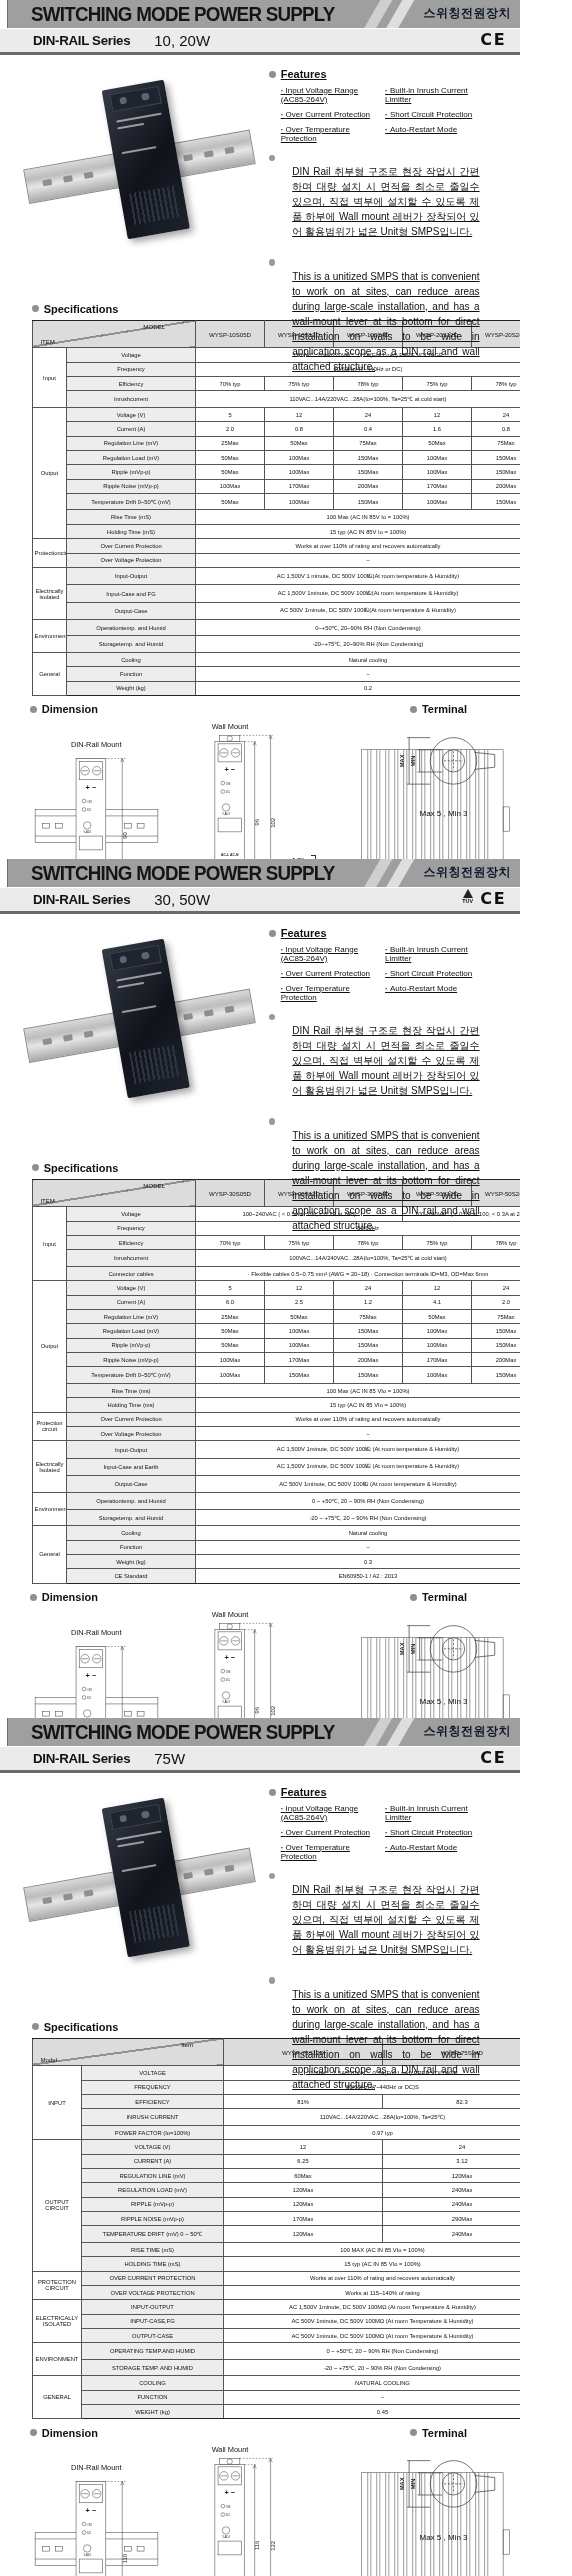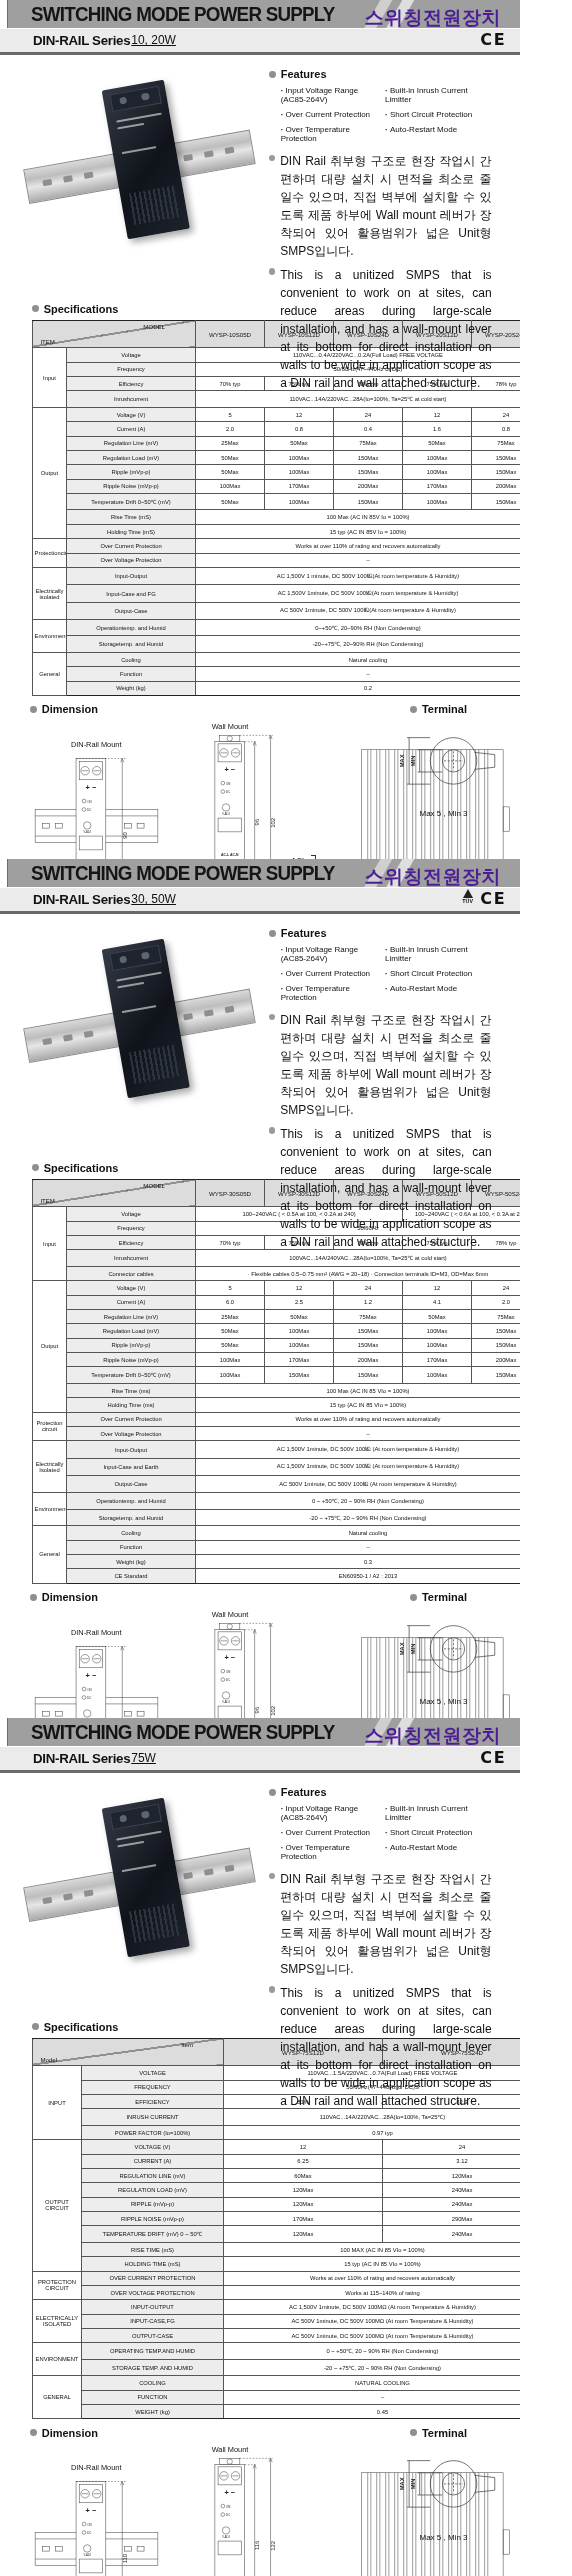--- a/index.html
+++ b/index.html
@@ -5,49 +5,49 @@
   html,body{margin:0;padding:0;background:#fff;}
   body{width:572px;font-family:"Liberation Sans",sans-serif;color:#111;}
   .sheet{width:520px;height:859px;overflow:hidden;position:relative;background:#fff;}
   
   .bar{height:27.6px;background:#9f9f9f;position:relative;overflow:hidden;}
   .bar .notch{position:absolute;left:0;top:0;width:6.9px;height:27.6px;background:#fff;border-right:1.6px solid #6e6e6e;}
   .bar-title{position:absolute;left:31px;top:2.7px;font-weight:bold;font-size:19.6px;letter-spacing:-0.8px;color:#151515;transform:scaleX(.96);transform-origin:left;}
   .stripe{position:absolute;top:-3.2px;height:35px;width:11.7px;background:#cfcfcf;transform:skewX(-30deg);}
   .stripe.s1{left:372px;}
   .stripe.s2{left:394px;background:#dedede;}
-  .bar-kr{position:absolute;right:19px;top:4.8px;font-weight:bold;font-size:19px;color:#4c1d95;letter-spacing:0.5px;}
+  .bar-kr{position:absolute;right:9px;top:4.8px;font-weight:bold;font-size:12px;color:#0f172a;letter-spacing:0.5px;}
   
   .subbar{height:24.4px;background:#ebebeb;border-top:1.1px solid #fff;position:relative;display:flex;align-items:center;padding-left:33px;box-sizing:border-box;}
   .series{font-weight:bold;font-size:13.3px;letter-spacing:-0.3px;}
-  .range{font-size:12px;margin-left:1px;text-decoration:underline;}
+  .range{font-size:15px;margin-left:24px;}
   .marks{position:absolute;right:13.8px;top:1.1px;display:flex;align-items:flex-start;gap:7.4px;}
   .ce{font-family:"DejaVu Sans",sans-serif;font-weight:bold;font-size:16px;letter-spacing:1.6px;}
   .tuv{display:flex;flex-direction:column;align-items:center;font-size:5.3px;font-weight:bold;line-height:1;}
   .tuv-tri{width:0;height:0;border-left:5.3px solid transparent;border-right:5.3px solid transparent;border-bottom:9px solid #222;position:relative;margin-bottom:1.1px;}
   .rule{height:2.7px;background:#6a6a6a;}
   
-  .intro{display:flex;height:208px;box-sizing:border-box;padding:13.8px 21px 0 30px;}
+  .intro{display:flex;height:208px;box-sizing:border-box;padding:13.8px 21px 0 30px;text-decoration:underline;}
   .photo{width:239px;flex:none;position:relative;}
   .ph-rot{position:absolute;left:5.3px;top:16px;width:223px;height:159px;transform:rotate(-10deg);}
   .rail-img{position:absolute;left:-10.6px;top:64px;width:228px;height:33px;background:linear-gradient(#d9d9d9,#bdbdbd 30%,#e6e6e6 55%,#a9a9a9);border:0.5px solid #8b8b8b;}
   .rail-img i{position:absolute;top:12.7px;width:8.5px;height:6.4px;background:#8f8f8f;border-radius:1.1px;}
   .unit-img{position:absolute;left:80px;top:0;width:63px;height:151px;background:linear-gradient(135deg,#343a46,#10131a 55%,#1d222c);border-radius:2.1px;box-shadow:3.2px 4.2px 7.4px rgba(0,0,0,.35);}
   .unit-img .tb{position:absolute;left:7.4px;top:5.3px;width:48px;height:16px;background:#20242e;border:0.5px solid #3c4452;}
   .unit-img .tb i{position:absolute;top:3.7px;width:7.4px;height:7.4px;border-radius:50%;background:#5b6575;}
   .unit-img .txt{position:absolute;left:8.5px;width:46px;height:2.1px;background:rgba(255,255,255,.55);border-radius:1.1px;}
   .unit-img .vents{position:absolute;left:8.5px;top:106px;width:46px;height:32px;background:repeating-linear-gradient(90deg,#2d3440 0 2.1px,transparent 2.1px 4.8px);}
   .features{flex:1;padding-right:7.4px;}
   .h{display:flex;align-items:center;font-weight:bold;font-size:11px;margin:0 0 5.3px 0;}
   .h .dot{width:6.9px;height:6.9px;border-radius:50%;background:#8f8f8f;margin-right:4.8px;flex:none;}
   .feat-grid{display:grid;grid-template-columns:1fr 1.02fr;row-gap:6px;font-size:8px;margin:3.2px 0 9.5px 11.7px;}
   .feat-grid span::before{content:"· ";font-weight:bold;}
   .para{display:flex;margin:0 0 5.3px 0;}
   .para .dot2{width:6.4px;height:6.4px;border-radius:50%;background:#9a9a9a;margin:2.7px 4.8px 0 0;flex:none;}
-  .para p{margin:0;font-size:12px;line-height:1.5;text-align:justify;}
+  .para p{margin:12px;font-size:10px;line-height:1.5;text-align:justify;}
   
   .spec-wrap{padding:0 32px;margin-top:40px;}
   table.spec{width:509px;border-collapse:collapse;table-layout:fixed;font-size:5.8px;margin-top:3.2px;}
   table.spec th,table.spec td{border:0.5px solid #555;text-align:center;padding:3.7px 1.6px;font-weight:normal;overflow:hidden;}
   table.spec tr.g-first td,table.spec tr.g-first th{border-top:1.1px solid #222;}
   table.spec tbody tr:last-child td{border-bottom:1.1px solid #222;}
   table.spec .grp{background:#fff;font-size:5.8px;}
   table.spec .lbl{background:#ededed;}
   table.spec th{background:#dcdcdc;height:19px;font-size:6.1px;}
   table.spec th.corner{position:relative;background:#dcdcdc linear-gradient(to bottom right,transparent calc(50% - 0.5px),#444 calc(50% - 0.5px),#444 calc(50% + 0.5px),transparent calc(50% + 0.5px));}

